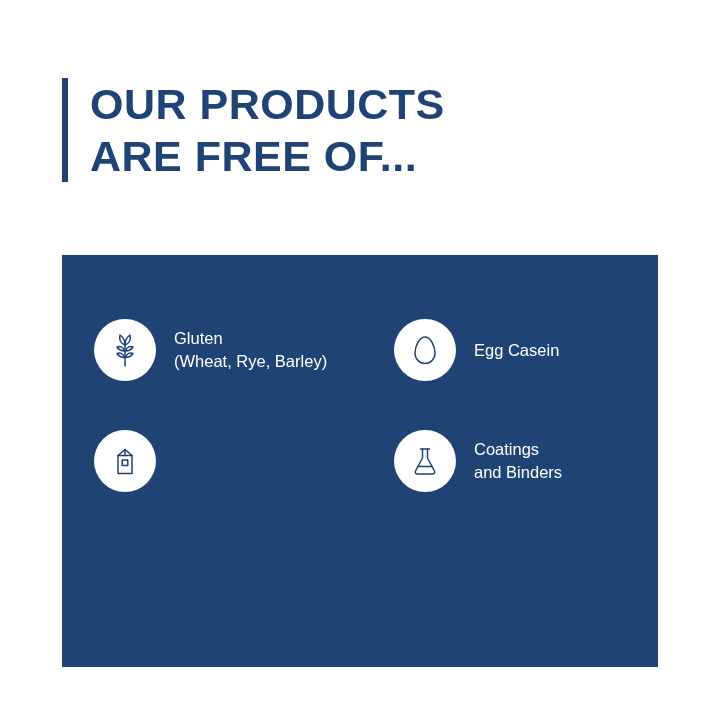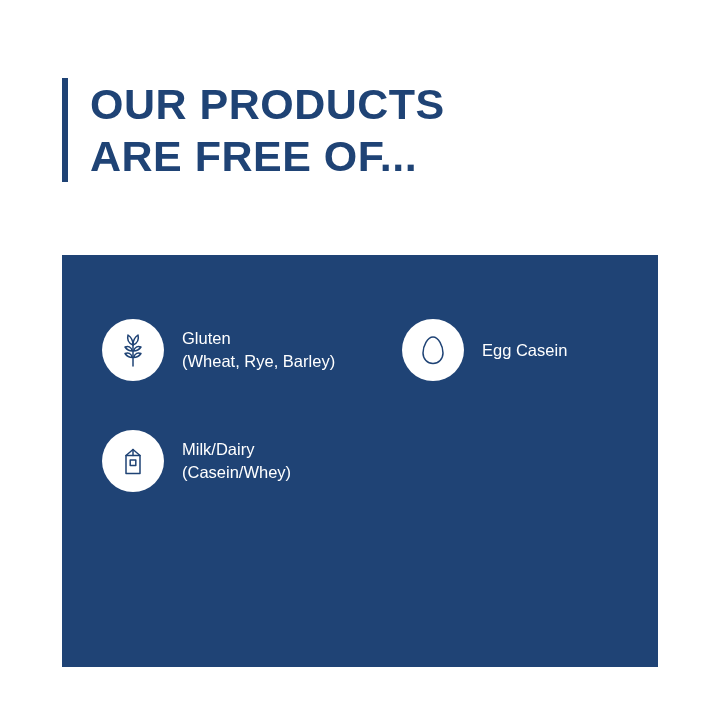--- a/index.html
+++ b/index.html
@@ -56,21 +56,21 @@
   }
   .items-grid {
     position: absolute;
     left: 0;
     top: 0;
     width: 100%;
     height: 100%;
     display: grid;
     grid-template-columns: 300px 1fr;
     grid-template-rows: repeat(3, 1fr);
-    padding: 40px 0 40px 40px;
+    padding: 40px 0 40px 32px;
     box-sizing: border-box;
     align-items: center;
   }
   .item {
     display: flex;
     align-items: center;
   }
   .icon-circle {
     width: 62px;
     height: 62px;
@@ -134,23 +134,32 @@
 
       <div class="item">
         <div class="icon-circle">
           <svg width="34" height="34" viewBox="0 0 34 34" fill="none" stroke="#1f4375" stroke-width="1.5" stroke-linecap="round" stroke-linejoin="round">
             <path d="M10 11.5 L17 5.5 L24 11.5 L24 29.5 L10 29.5 Z"></path>
             <line x1="10" y1="11.5" x2="24" y2="11.5"></line>
             <line x1="17" y1="5.5" x2="17" y2="11.5"></line>
             <rect x="14.2" y="16" width="5.6" height="5.6"></rect>
           </svg>
         </div>
-        <div class="item-label">Milk/Dairy
-(Casein/Whey)</div>
       </div>
 
 
 
+      <div class="item">
+        <div class="icon-circle">
+          <svg width="34" height="34" viewBox="0 0 34 34" fill="none" stroke="#1f4375" stroke-width="1.5" stroke-linecap="round" stroke-linejoin="round">
+            <line x1="12.5" y1="5" x2="21.5" y2="5"></line>
+            <path d="M14.5 5 L14.5 14 L7.5 27 C6.8 28.4 7.8 30 9.4 30 L24.6 30 C26.2 30 27.2 28.4 26.5 27 L19.5 14 L19.5 5"></path>
+            <line x1="10.3" y1="22.5" x2="23.7" y2="22.5"></line>
+          </svg>
+        </div>
+        <div class="item-label">Coatings
+and Binders</div>
+      </div>
 
     </div>
   </div>
 
 </div>
 
 </body></html>

